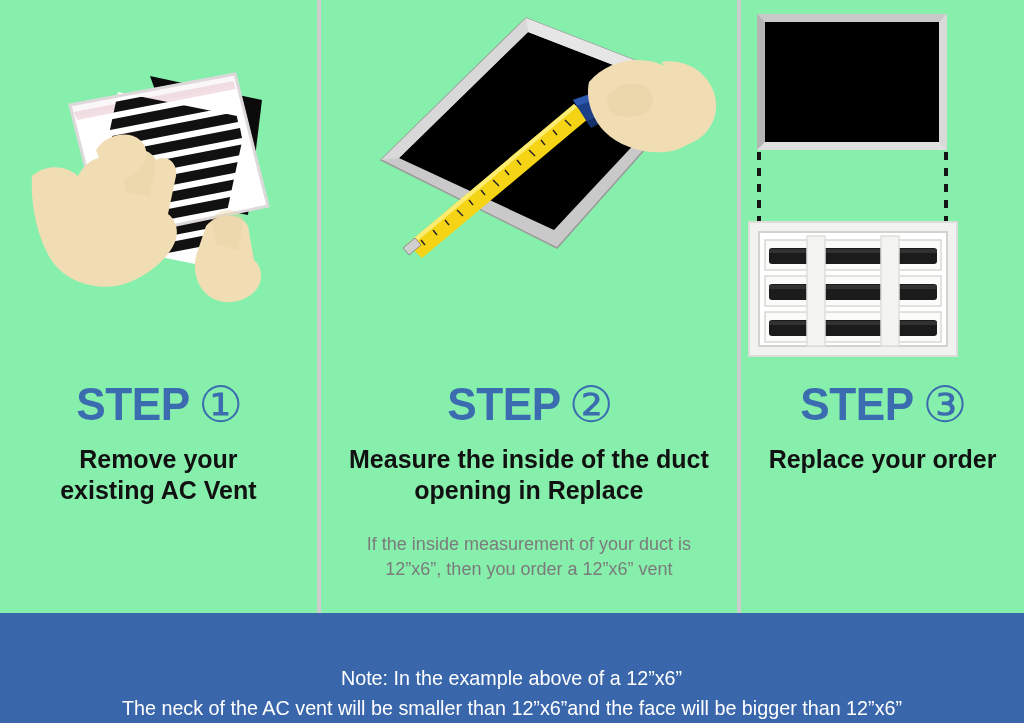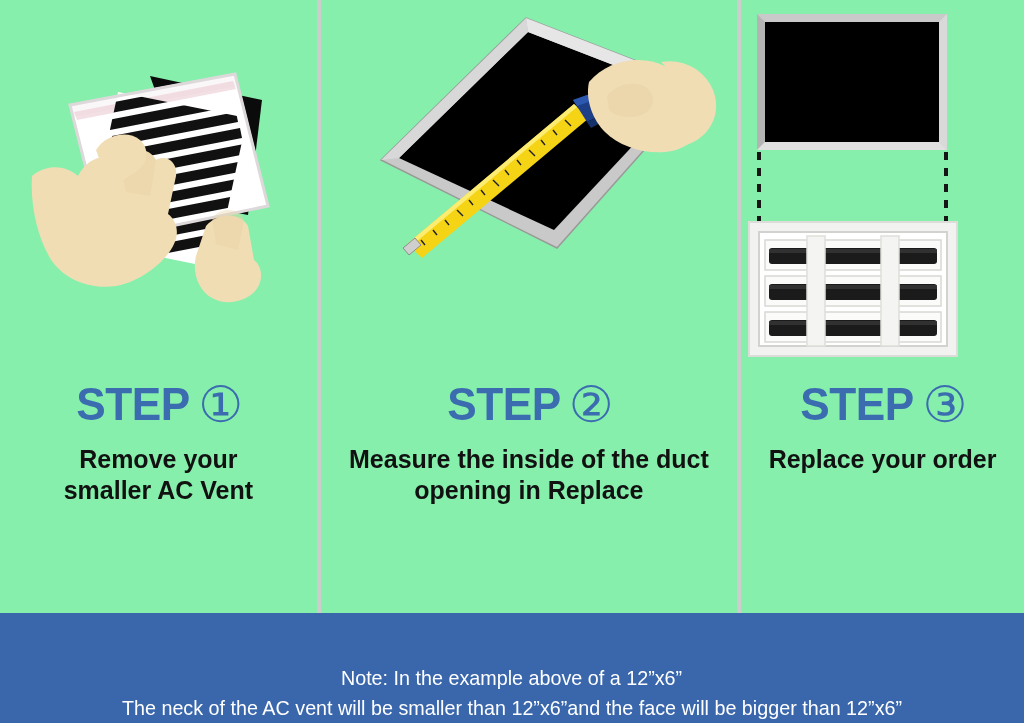--- a/index.html
+++ b/index.html
@@ -183,21 +183,21 @@
                    C246,302 226,306 212,298 C198,290 192,272 196,256 Z" fill="#f0ddb4"></path>
           <path d="M212,218 C222,206 240,208 244,220 L238,250 L216,244 Z" fill="#e9d3a6" opacity="0.4"></path>
         </svg>
       </div>
 
       <div class="caption cap-1">
         <div class="step-line">
           <span class="step-word">STEP</span>
           <span class="step-num">①</span>
         </div>
-        <div class="headline narrow">Remove your smaller AC Vent</div>
+        <div class="headline narrow">Remove your existing AC Vent</div>
       </div>
     </div>
 
     <div class="divider"></div>
 
     <div class="panel panel-2">
 
       <div class="art">
         <svg width="418" height="368" viewBox="0 0 418 368" xmlns="http://www.w3.org/2000/svg">
 
@@ -244,20 +244,21 @@
                    C364,148 348,148 338,142 L344,66 Z" fill="#f0ddb4"></path>
         </svg>
       </div>
 
       <div class="caption cap-2">
         <div class="step-line">
           <span class="step-word">STEP</span>
           <span class="step-num">②</span>
         </div>
         <div class="headline">Measure the inside of the duct opening in Replace</div>
+        <div class="subnote">If the inside measurement of your duct is 12”x6”, then you order a 12”x6” vent</div>
       </div>
     </div>
 
     <div class="divider"></div>
 
     <div class="panel panel-3">
 
       <div class="art">
         <svg width="284" height="368" viewBox="0 0 284 368" xmlns="http://www.w3.org/2000/svg">
 

